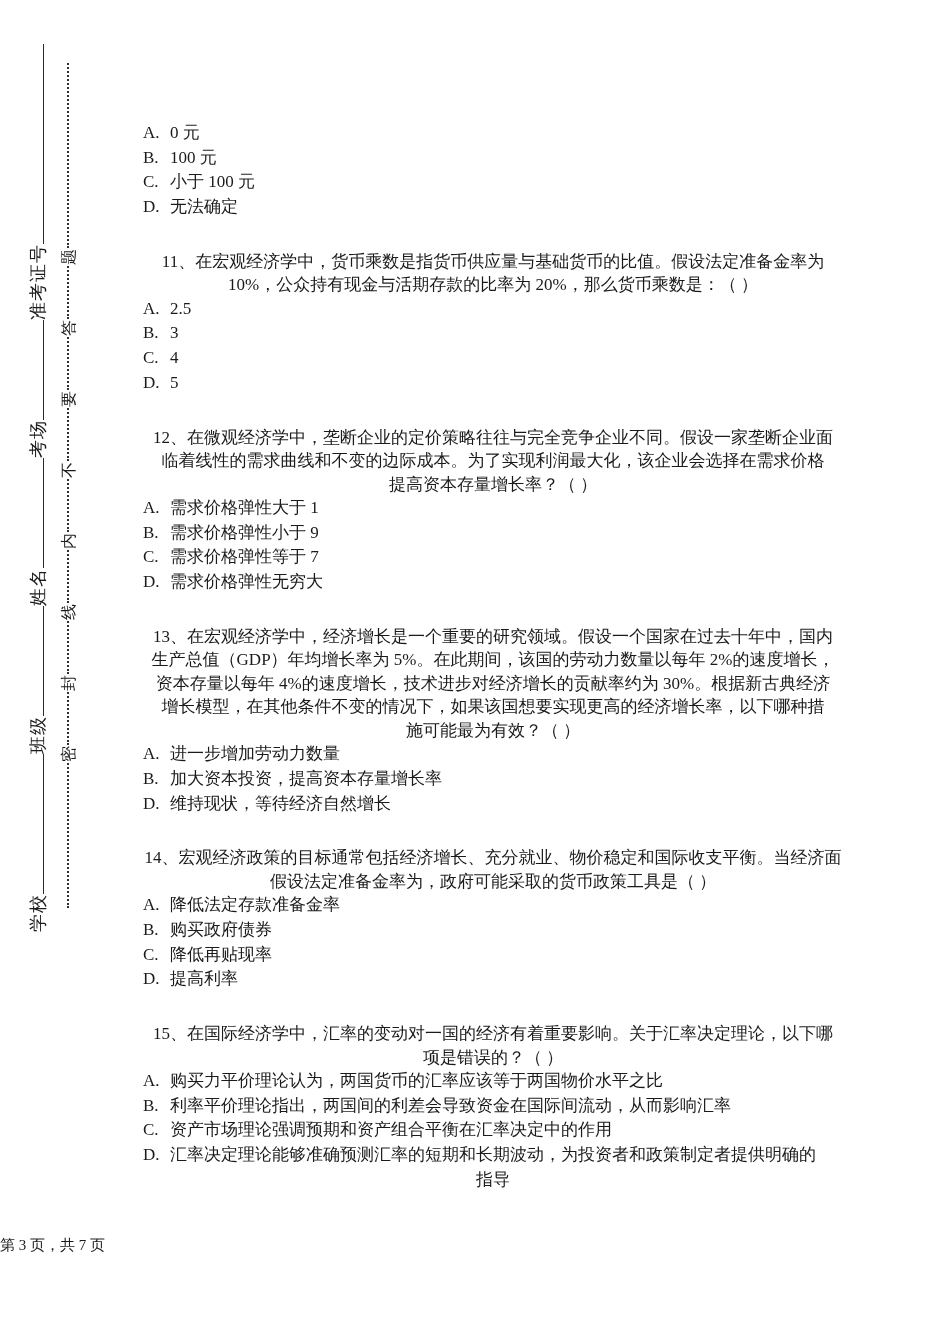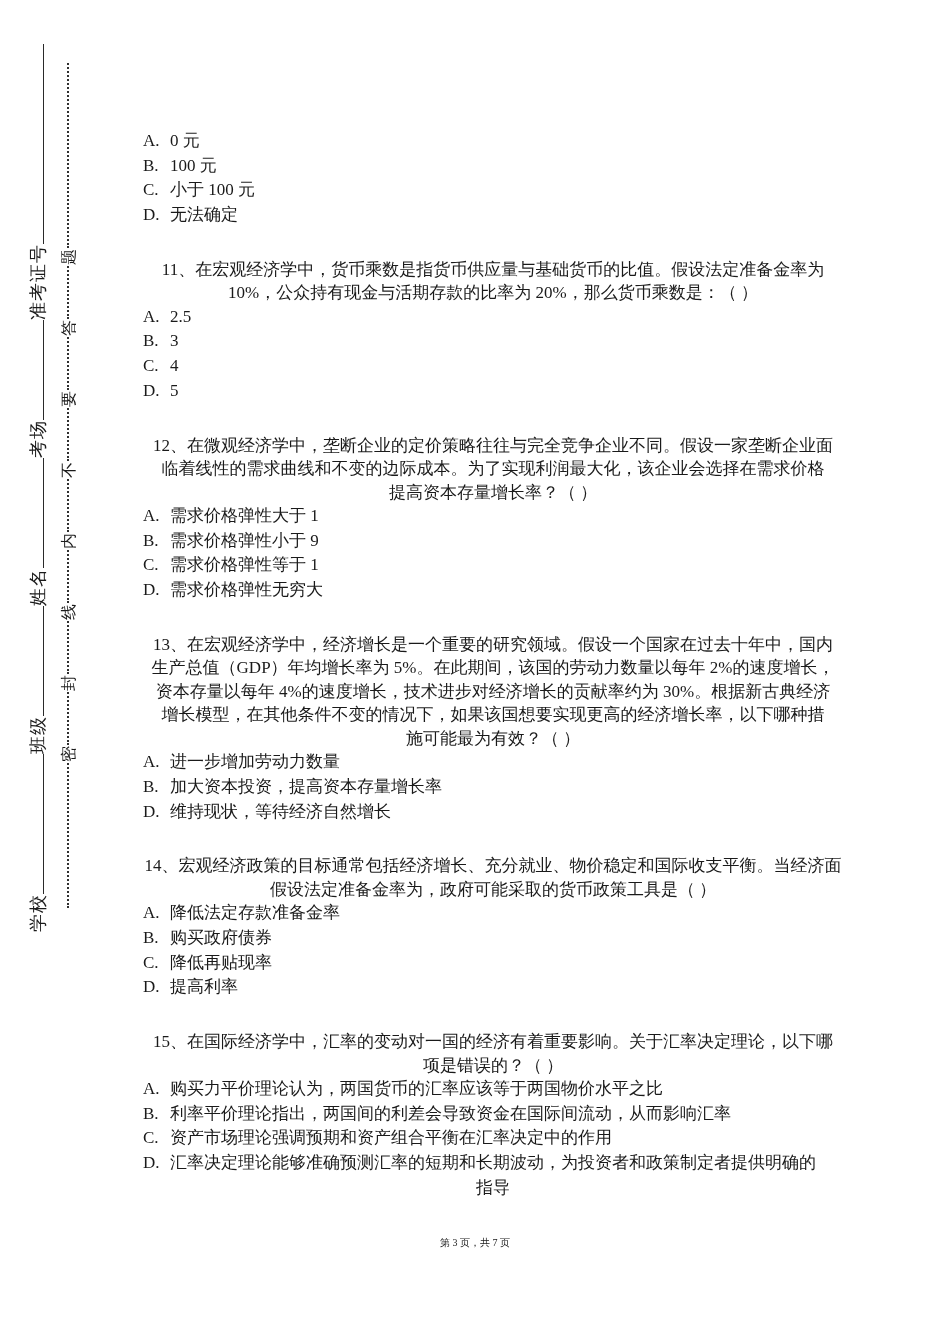--- a/index.html
+++ b/index.html
@@ -20,28 +20,28 @@
   }
   .seal-line { left:59px; top:909px; width:840px; height:20px; font-size:16px; }
   .seal-char { display:inline-block; }
   .dots {
     display:inline-block; height:0; border-bottom:2.4px dotted #2f2f2f;
     vertical-align:5px; margin:0 1px;
   }
   
   .content { position:absolute; left:143px; top:121px; width:700px; }
   .q { margin-top:30px; }
-  .q:first-child { margin-top:8px; }
+  .q:first-child { margin-top:0; }
   .stem-line  { font-size:17px; height:23.5px; line-height:23.5px; white-space:nowrap;text-align:center; }
   .option     { font-size:17px; height:24.7px; line-height:24.7px; white-space:nowrap; }
   .opt-label  { display:inline-block; min-width:27px; }
   
   .footer {
     position:absolute; top:1236px; left:0; width:950px;
-    text-align:center; font-size:10px; color:#1a1a1a;
+    font-size:15px; color:#1a1a1a;
   }
 </style>
 </head>
 <body>
 
 <div class="page">
 
   <div class="rot fields-line"><span class="field-label">学校</span><span class="blank" style="width: 140px;"></span><span class="field-label">班级</span><span class="blank" style="width: 110px;"></span><span class="field-label">姓名</span><span class="blank" style="width: 110px;"></span><span class="field-label">考场</span><span class="blank" style="width: 100px;"></span><span class="field-label">准考证号</span><span class="blank" style="width: 200px;"></span></div>
 
   <div class="rot seal-line"><span class="dots" style="width: 145px;"></span><span class="seal-char">密</span><span class="dots" style="width: 53px;"></span><span class="seal-char">封</span><span class="dots" style="width: 53px;"></span><span class="seal-char">线</span><span class="dots" style="width: 53px;"></span><span class="seal-char">内</span><span class="dots" style="width: 53px;"></span><span class="seal-char">不</span><span class="dots" style="width: 53px;"></span><span class="seal-char">要</span><span class="dots" style="width: 53px;"></span><span class="seal-char">答</span><span class="dots" style="width: 53px;"></span><span class="seal-char">题</span><span class="dots" style="width: 185px;"></span></div>
@@ -60,21 +60,21 @@
         <div class="option"><span class="opt-label">B.</span><span class="opt-text">3</span></div>
         <div class="option"><span class="opt-label">C.</span><span class="opt-text">4</span></div>
         <div class="option"><span class="opt-label">D.</span><span class="opt-text">5</span></div>
       </div>
       <div class="q">
         <div class="stem-line">12、在微观经济学中，垄断企业的定价策略往往与完全竞争企业不同。假设一家垄断企业面</div>
         <div class="stem-line">临着线性的需求曲线和不变的边际成本。为了实现利润最大化，该企业会选择在需求价格</div>
         <div class="stem-line">提高资本存量增长率？（ ）</div>
         <div class="option"><span class="opt-label">A.</span><span class="opt-text">需求价格弹性大于 1</span></div>
         <div class="option"><span class="opt-label">B.</span><span class="opt-text">需求价格弹性小于 9</span></div>
-        <div class="option"><span class="opt-label">C.</span><span class="opt-text">需求价格弹性等于 1</span></div>
+        <div class="option"><span class="opt-label">C.</span><span class="opt-text">需求价格弹性等于 7</span></div>
         <div class="option"><span class="opt-label">D.</span><span class="opt-text">需求价格弹性无穷大</span></div>
       </div>
       <div class="q">
         <div class="stem-line">13、在宏观经济学中，经济增长是一个重要的研究领域。假设一个国家在过去十年中，国内</div>
         <div class="stem-line">生产总值（GDP）年均增长率为 5%。在此期间，该国的劳动力数量以每年 2%的速度增长，</div>
         <div class="stem-line">资本存量以每年 4%的速度增长，技术进步对经济增长的贡献率约为 30%。根据新古典经济</div>
         <div class="stem-line">增长模型，在其他条件不变的情况下，如果该国想要实现更高的经济增长率，以下哪种措</div>
         <div class="stem-line">施可能最为有效？（ ）</div>
         <div class="option"><span class="opt-label">A.</span><span class="opt-text">进一步增加劳动力数量</span></div>
         <div class="option"><span class="opt-label">B.</span><span class="opt-text">加大资本投资，提高资本存量增长率</span></div>

